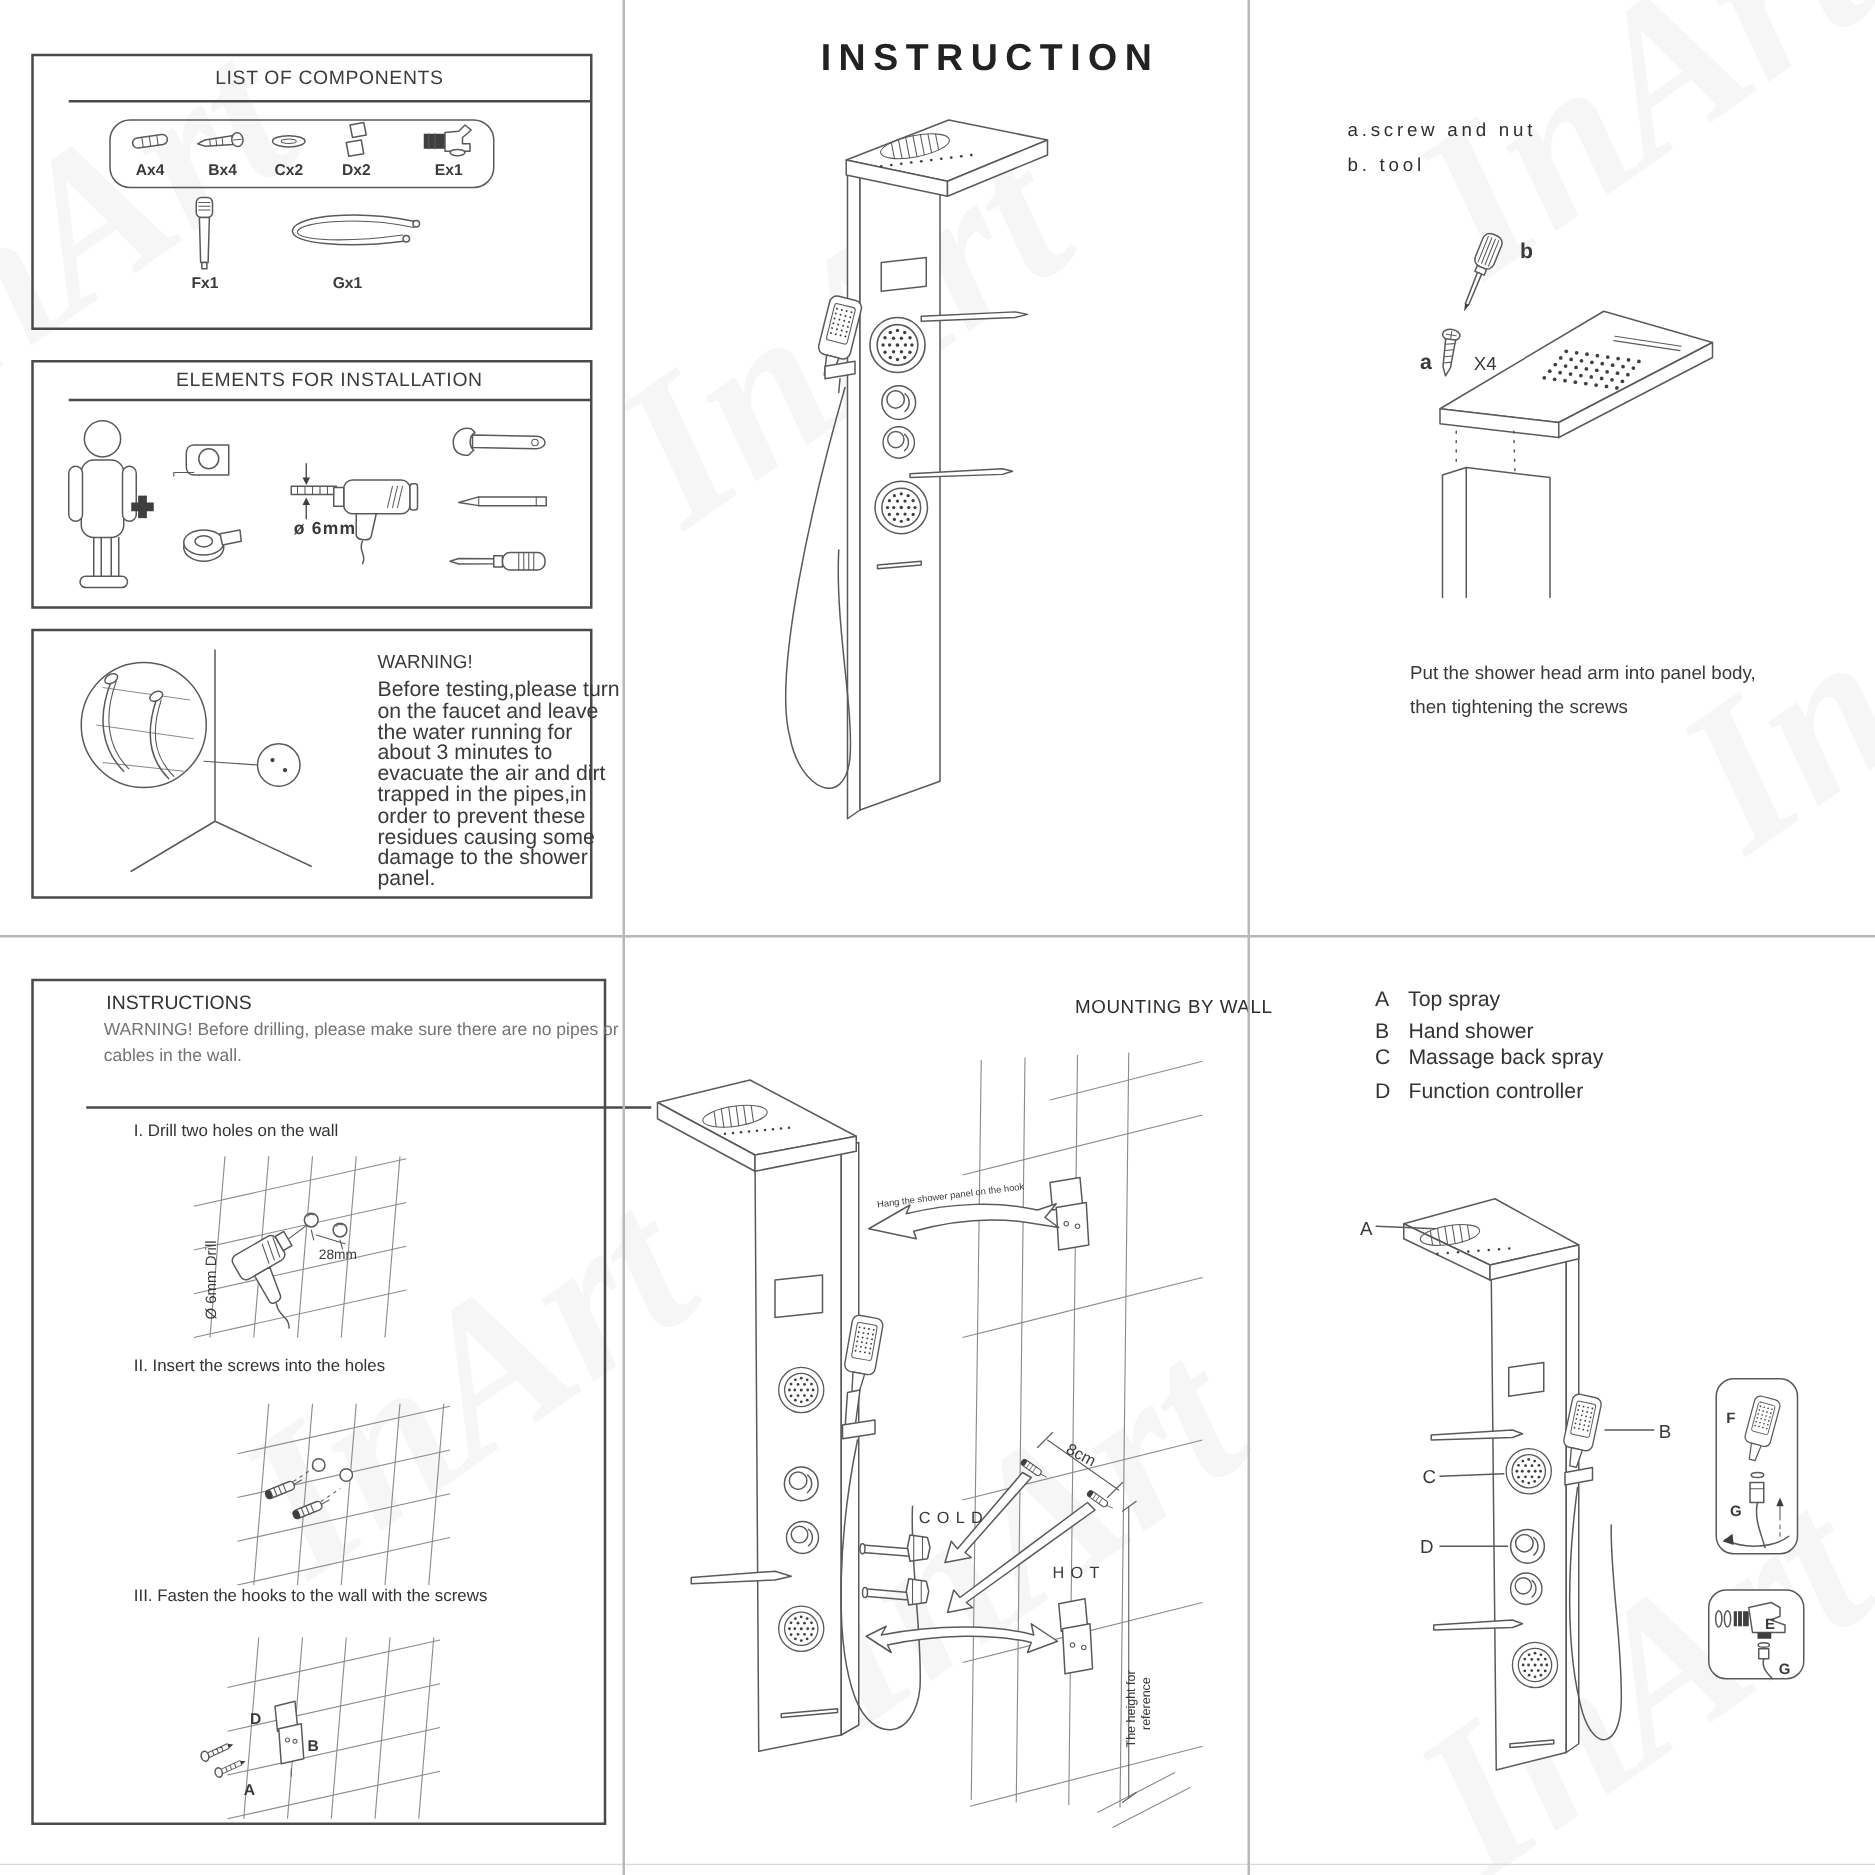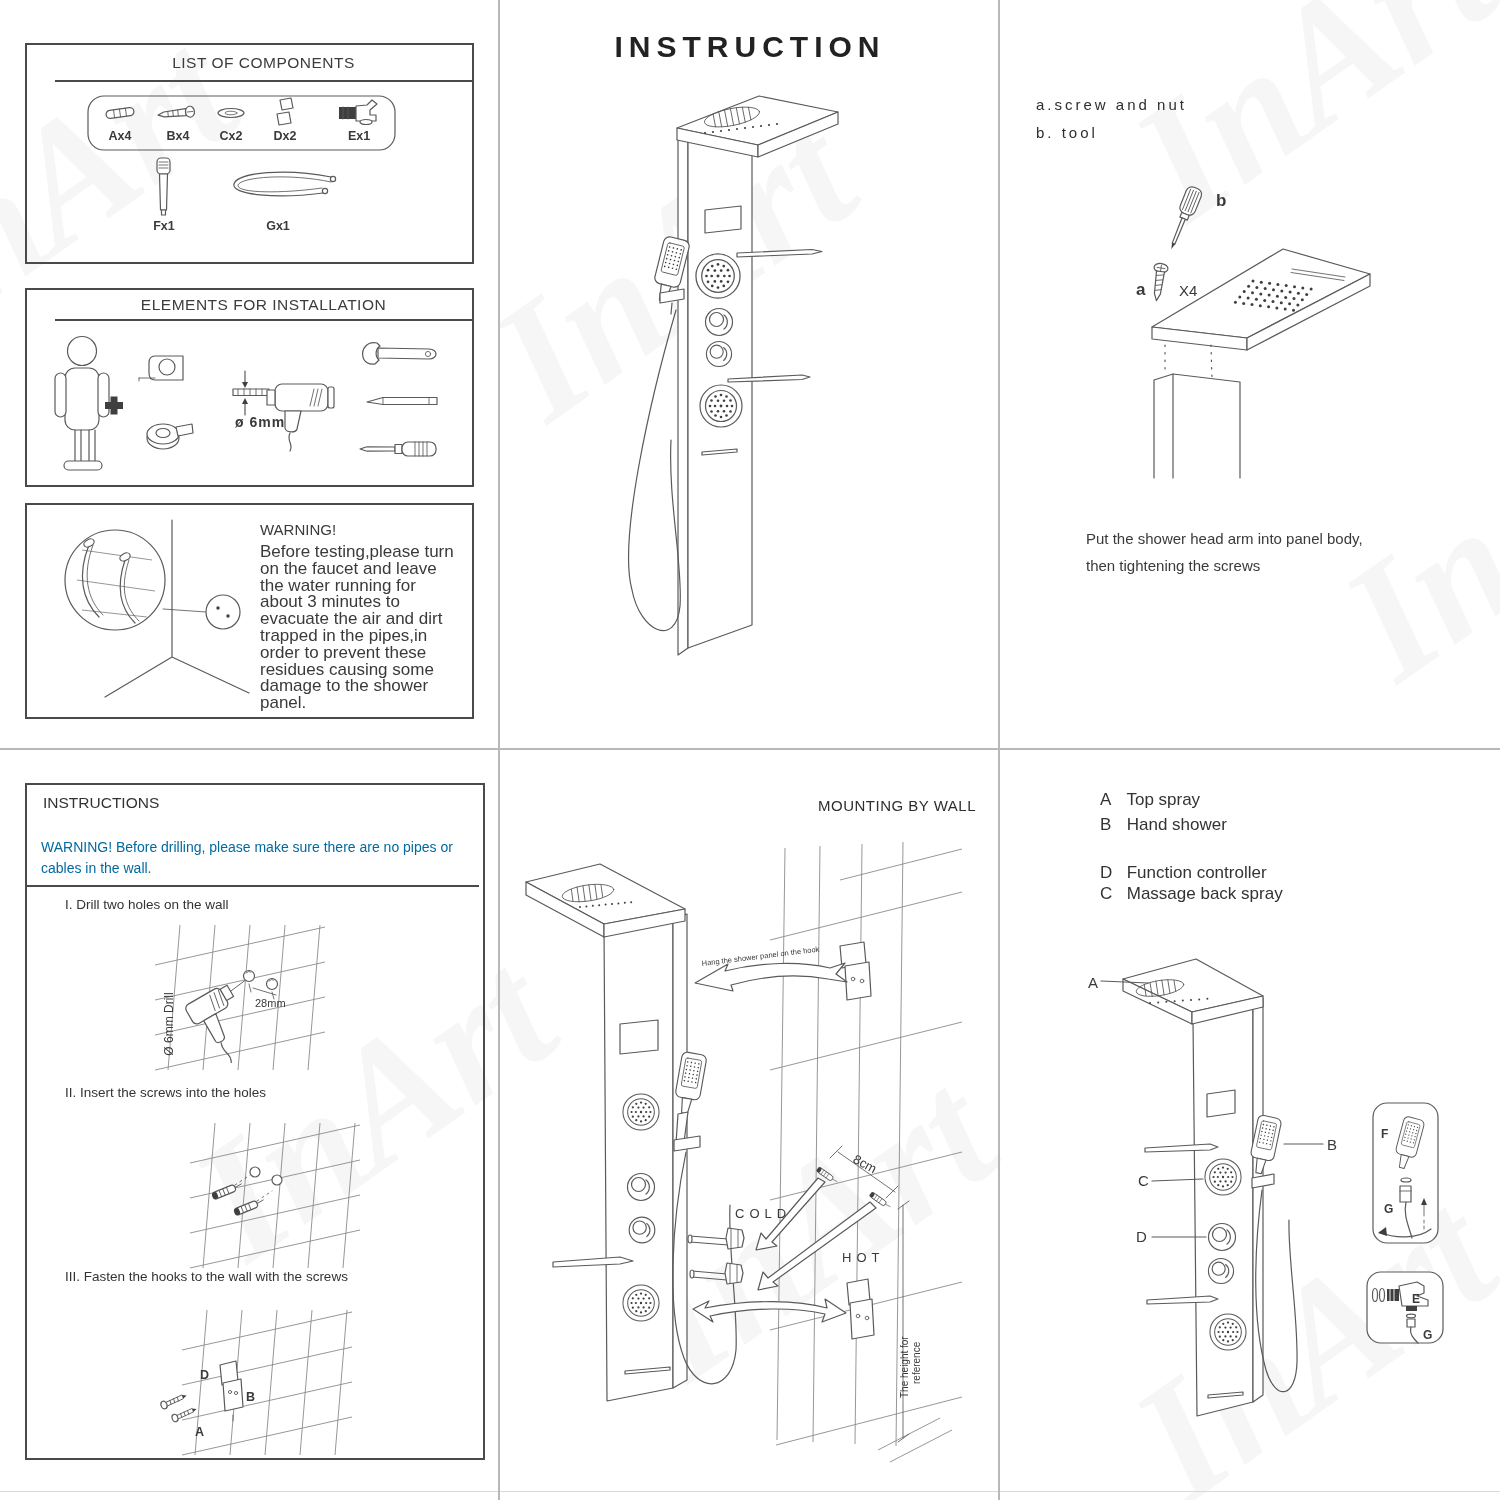--- a/index.html
+++ b/index.html
@@ -14,21 +14,21 @@
   .box-title{border-bottom:2px solid #4a4a4a;text-align:center;font-size:15.5px;letter-spacing:0.5px;
              color:#3c3c3c;padding:9px 0 8px 0;margin-left:28px;}
   .box-body{position:relative;}
   svg.draw{position:absolute;overflow:visible;z-index:2;}
   .ln{fill:none;stroke:#5a5a5a;stroke-width:1.2;stroke-linecap:round;stroke-linejoin:round;}
   .fw{fill:#fff;stroke:#5a5a5a;stroke-width:1.2;stroke-linejoin:round;}
   .fd{fill:#3f3f3f;stroke:none;}
   .thin{stroke-width:0.85;}
   .grid path{fill:none;stroke:#8b8b8b;stroke-width:0.9;}
   text{font-family:"Liberation Sans",sans-serif;fill:#3a3a3a;}
-  .abs{position:absolute;z-index:3;}
+  .abs{position:absolute;z-index:3;margin-left:42px;}
   .main-title{width:500px;text-align:center;font-size:30px;font-weight:700;letter-spacing:6px;color:#222;}
   .h-ab{font-size:15px;letter-spacing:3px;color:#2e2e2e;}
   .caption{font-size:15px;line-height:27px;color:#3a3a3a;}
   .warn-title{font-size:15px;color:#3a3a3a;margin-bottom:6px;}
   .warn-body{font-size:17px;line-height:16.8px;color:#3a3a3a;width:198px;}
   .step{font-size:13.5px;color:#333;}
   .mount-title{font-size:15px;letter-spacing:0.5px;color:#2e2e2e;}
   .legend-row{position:absolute;font-size:17px;color:#333;}
   .legend-key{display:inline-block;width:22px;}
 </style>
@@ -441,21 +441,21 @@
       <line class="ln" x1="173" y1="374" x2="173" y2="478"></line>
     </g>
   </svg>
   <div class="abs caption" style="left:1086px;top:525px;width:310px">
     <div>Put the shower head arm into panel body,</div>
     <div>then tightening the screws</div>
   </div>
 
   <div class="box" style="left:25px;top:783px;width:456px;height:673px">
     <div class="abs" style="left:16px;top:9px;font-size:15.5px;color:#333">INSTRUCTIONS</div>
-    <div class="abs" style="left:14px;top:52px;width:424px;font-size:14px;line-height:21px;color:#0369a1">WARNING!  Before drilling, please make sure there are no pipes or cables in the wall.</div>
+    <div class="abs" style="left:14px;top:28px;width:424px;font-size:14px;line-height:21px;color:#737373">WARNING!  Before drilling, please make sure there are no pipes or cables in the wall.</div>
     <div class="abs" style="left:0;top:100px;width:452px;height:2px;background:#4a4a4a"></div>
     <div class="abs step" style="left:38px;top:112px">I. Drill two holes on the wall</div>
     <div class="abs step" style="left:38px;top:300px">II. Insert the screws into the holes</div>
     <div class="abs step" style="left:38px;top:484px">III.  Fasten the hooks to the wall with the screws</div>
     <svg class="draw" style="left:0;top:0" width="452" height="669" viewBox="0 0 452 669">
 
       <use href="#tgrid" transform="translate(128,140)"></use>
       <g transform="translate(163,232) rotate(-30)">
         <line class="ln thin" x1="48" y1="-2" x2="73" y2="-5"></line>
         <rect class="fw" x="0" y="-12" width="40" height="22" rx="5"></rect>
@@ -604,21 +604,21 @@
   </svg>
 
   <div class="legend-row" style="left:1100px;top:790px">
     <span class="legend-key">A</span>
     <span>Top spray</span>
   </div>
   <div class="legend-row" style="left:1100px;top:815px">
     <span class="legend-key">B</span>
     <span>Hand shower</span>
   </div>
-  <div class="legend-row" style="left:1100px;top:884px">
+  <div class="legend-row" style="left:1100px;top:836px">
     <span class="legend-key">C</span>
     <span>Massage back spray</span>
   </div>
   <div class="legend-row" style="left:1100px;top:863px">
     <span class="legend-key">D</span>
     <span>Function controller</span>
   </div>
   <svg class="draw" style="left:1000px;top:750px" width="500" height="750" viewBox="0 0 500 750">
 
     <path class="fw" d="M193,270 L253,252 L253,652 L197,666 Z"></path>

